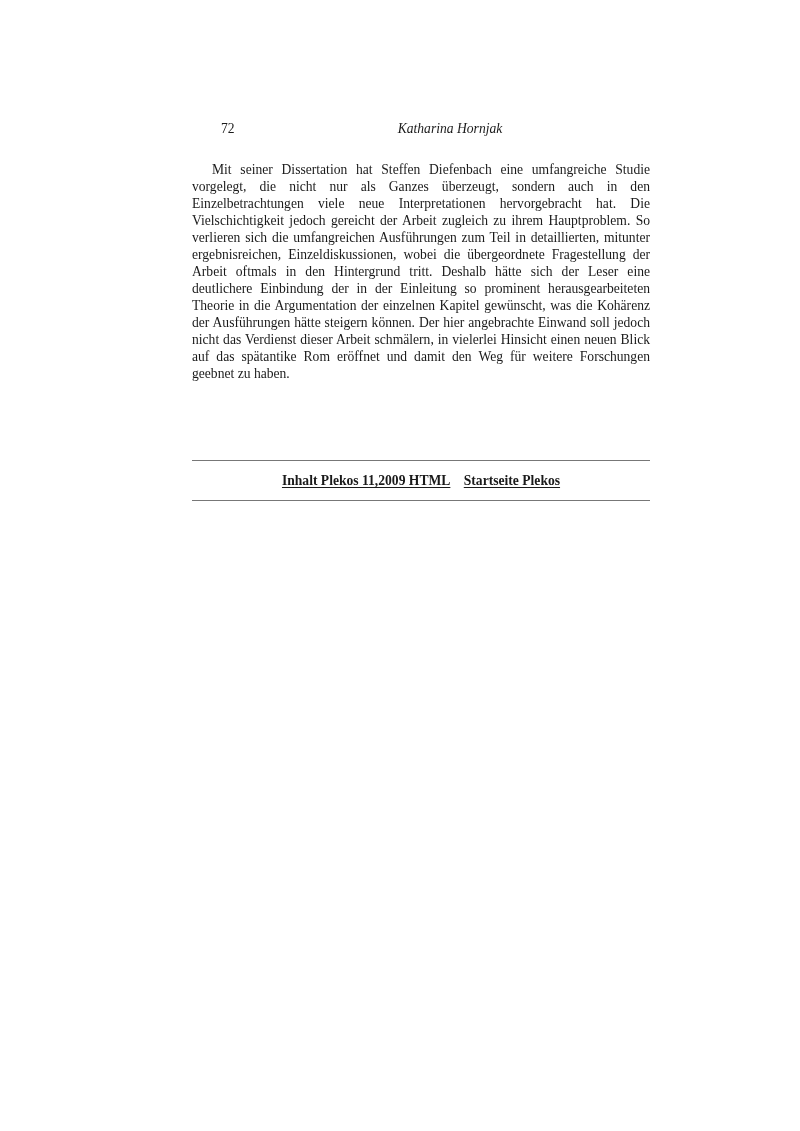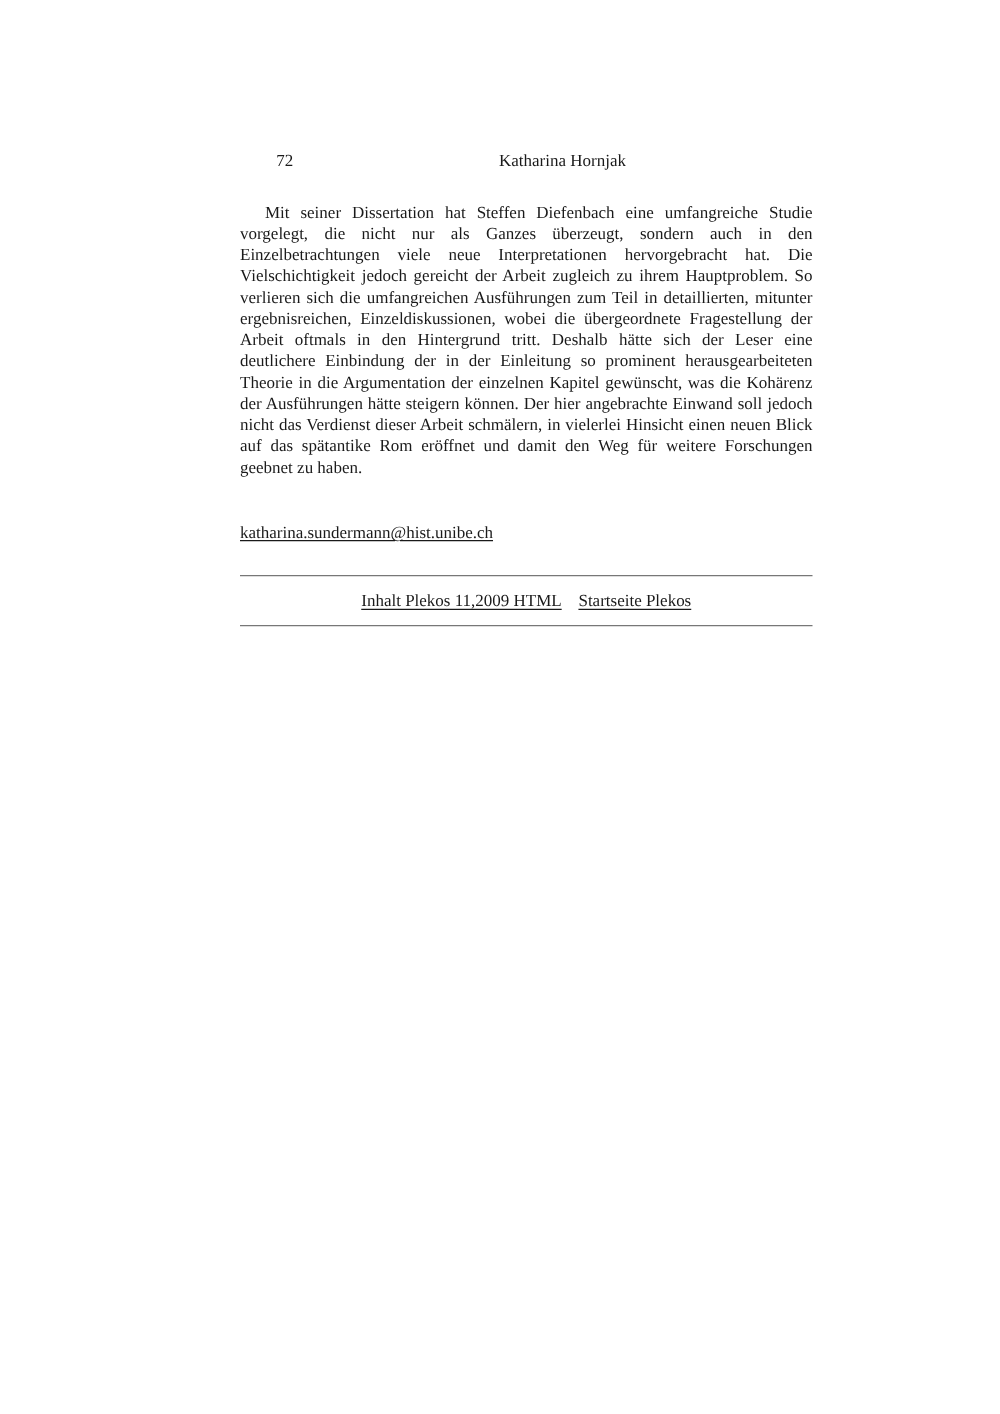--- a/index.html
+++ b/index.html
@@ -4,48 +4,47 @@
 <style>
   html, body { margin: 0; padding: 0; background: #ffffff; }
   body { width: 800px; height: 1131px; position: relative; overflow: hidden; }
   .page {
     position: absolute; left: 192px; top: 0; width: 458px;
     font-family: "Liberation Serif", "DejaVu Serif", serif;
     color: #1a1a1a; font-size: 13.6px; line-height: 17px;
   }
   .running-head { position: absolute; top: 120px; left: 0; width: 458px; height: 17px; margin-left: 29px; }
   .page-number { position: absolute; left: 0; top: 0; }
-  .running-title { position: absolute; left: 0; right: 0; top: 0; text-align: center; }
+  .running-title { position: absolute; left: 0; right: 0; top: 0; text-align: center; font-style: italic; }
   .body-text { position: absolute; top: 161px; left: 0; width: 458px; }
   .body-text p { margin: 0; text-align: justify; text-align-last: left; hyphens: manual; }
   .body-text p.indent { text-indent: 20px; }
   .signature { position: absolute; top: 417px; left: 0; width: 458px; }
   .signature div { white-space: nowrap; }
   a, .link { color: #1a1a1a; text-decoration: underline; text-underline-offset: 2px; text-decoration-thickness: 1px; }
   .rule { position: absolute; left: 0; width: 458px; height: 0; border-top: 1.5px solid #777; }
   .rule.top { top: 460px; }
   .rule.bottom { top: 500px; }
   .footer-nav { position: absolute; top: 472px; left: 0; width: 458px; text-align: center; white-space: nowrap; }
-  .footer-nav a { margin: 0 5px; }
+  .footer-nav a { margin: 0 5px; font-weight: bold; }
 </style>
 </head>
 <body>
 
 <div class="page">
   <div class="running-head">
     <span class="page-number">72</span>
     <span class="running-title">Katharina Hornjak</span>
   </div>
 
   <div class="body-text">
     <p class="indent">Mit seiner Dissertation hat Steffen Diefenbach eine umfangreiche Studie vorgelegt, die nicht nur als Ganzes überzeugt, sondern auch in den Einzelbetrachtungen viele neue Interpretationen hervorgebracht hat. Die Vielschichtigkeit jedoch gereicht der Arbeit zugleich zu ihrem Hauptproblem. So verlieren sich die umfangreichen Ausführungen zum Teil in detaillierten, mitunter ergebnisreichen, Einzeldiskussionen, wobei die übergeordnete Fragestellung der Arbeit oftmals in den Hintergrund tritt. Deshalb hätte sich der Leser eine deutlichere Einbindung der in der Einleitung so prominent herausgearbeiteten Theorie in die Argumentation der einzelnen Kapitel gewünscht, was die Kohärenz der Ausführungen hätte steigern können. Der hier angebrachte Einwand soll jedoch nicht das Verdienst dieser Arbeit schmälern, in vielerlei Hinsicht einen neuen Blick auf das spätantike Rom eröffnet und damit den Weg für weitere Forschungen geebnet zu haben.</p>
   </div>
 
   <div class="signature">
-    <div><a>katharina.sundermann@hist.unibe.ch</a></div>
   </div>
 
   <div class="rule top"></div>
   <div class="footer-nav">
     <a>Inhalt Plekos 11,2009 HTML</a>
     <a>Startseite Plekos</a>
   </div>
   <div class="rule bottom"></div>
 </div>
 

